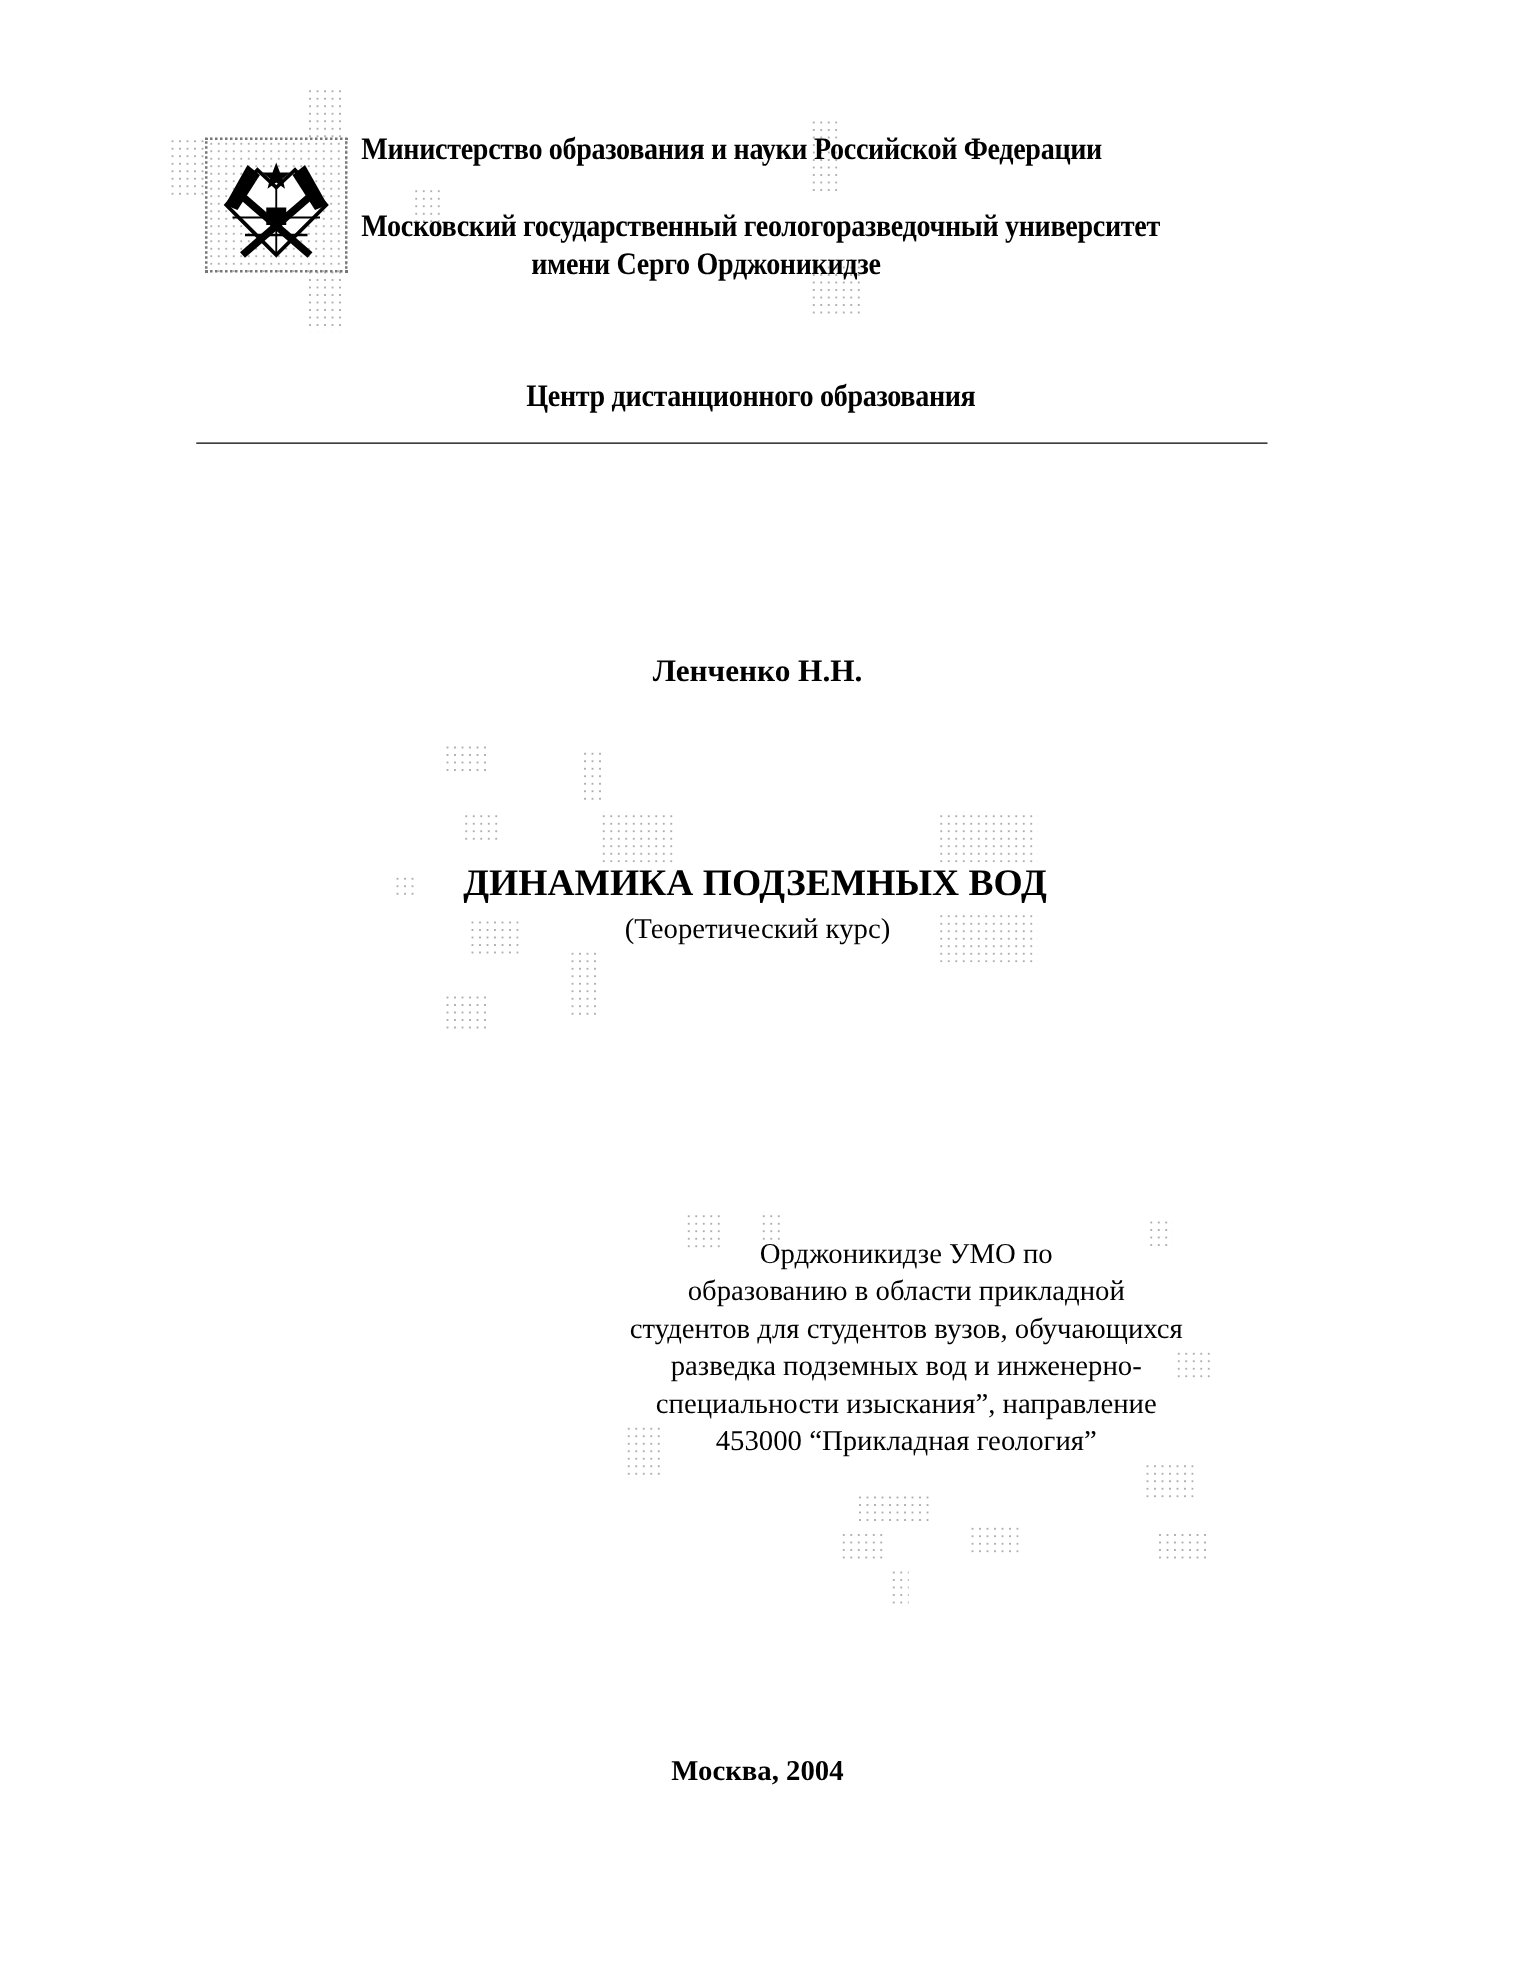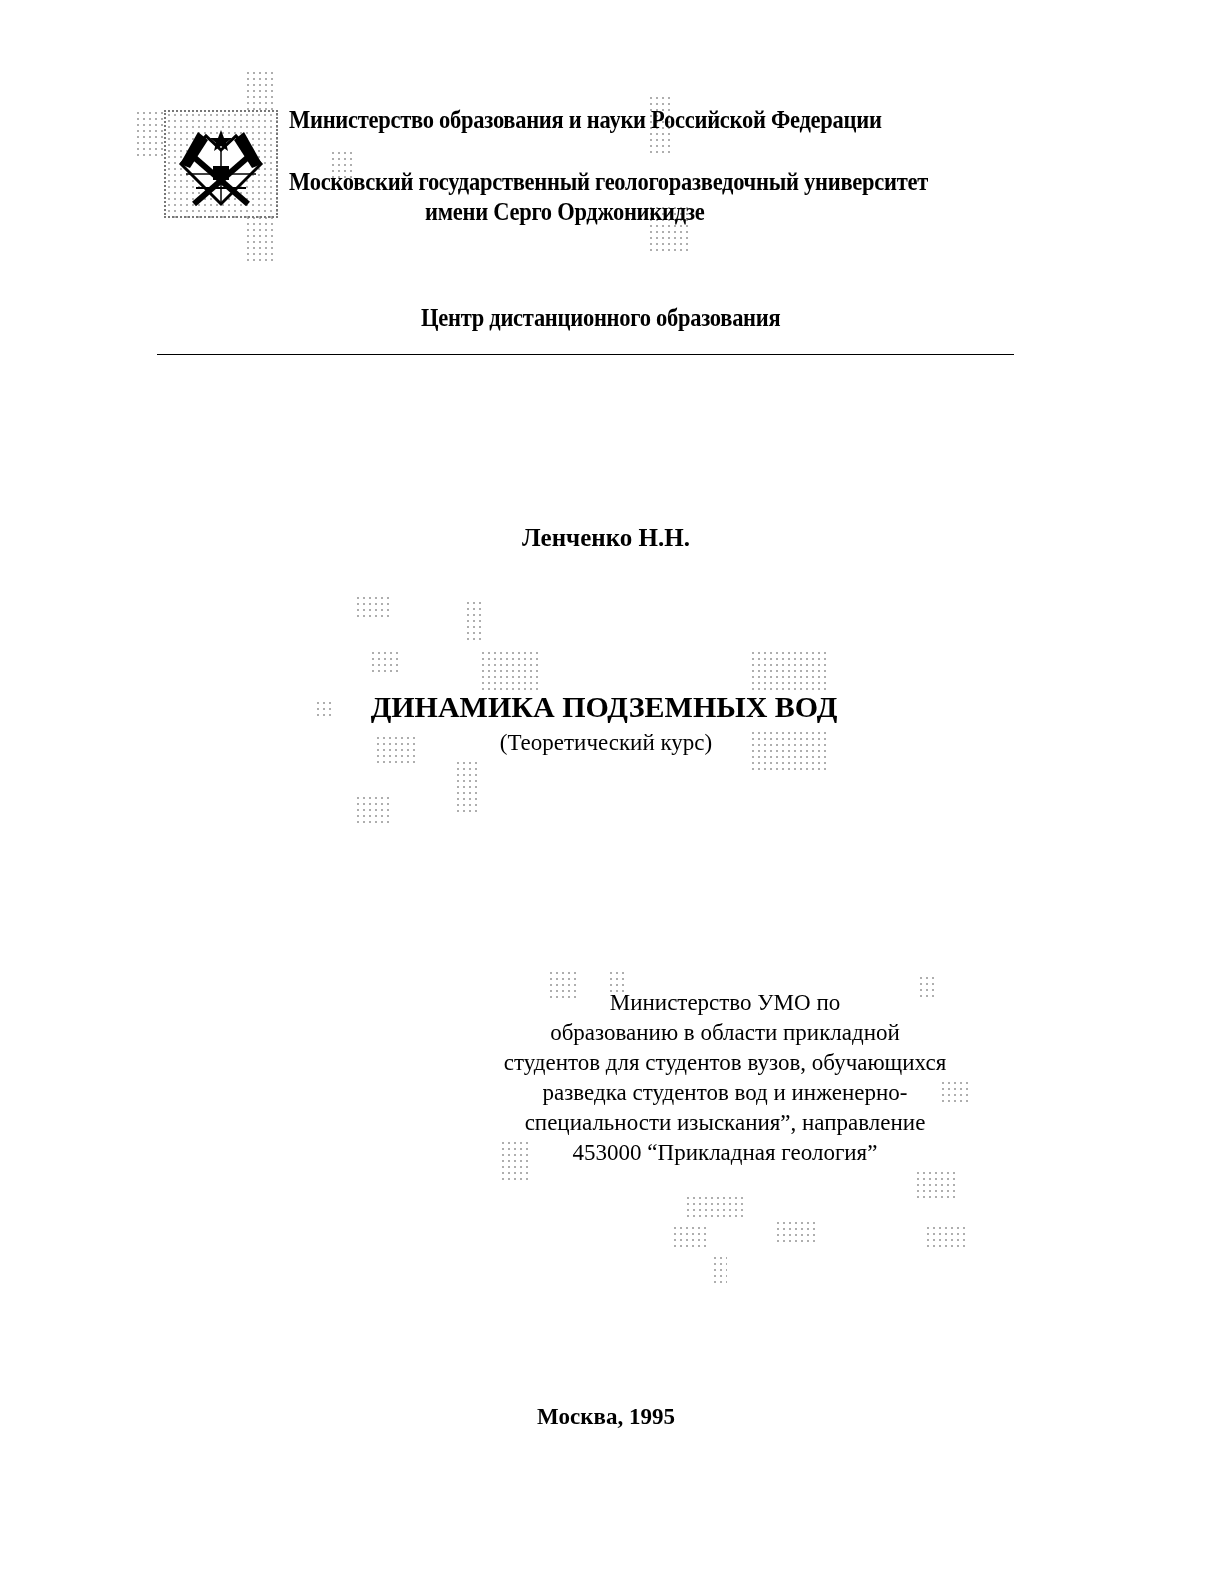--- a/index.html
+++ b/index.html
@@ -74,21 +74,21 @@
 
 <div class="center-line hdr" style="left:421px;width:auto;top:304px;">Центр дистанционного образования</div>
 <div class="rule"></div>
 
 <div class="center-line" style="top:524px;font-size:25px;font-weight:bold;">Ленченко Н.Н.</div>
 
 <div class="center-line" style="top:690px;font-size:30px;font-weight:bold;left:-2px;">ДИНАМИКА ПОДЗЕМНЫХ ВОД</div>
 <div class="center-line" style="top:730px;font-size:23px;font-weight:normal;">(Теоретический курс)</div>
 
 <div class="reco" style="top:988px;">
-  <div>Министерство УМО по</div>
+  <div>Орджоникидзе УМО по</div>
   <div>образованию в области прикладной</div>
   <div>студентов для студентов вузов, обучающихся</div>
-  <div>разведка студентов вод и инженерно-</div>
+  <div>разведка подземных вод и инженерно-</div>
   <div>специальности изыскания”, направление</div>
   <div>453000 “Прикладная геология”</div>
 </div>
 
-<div class="center-line" style="top:1404px;font-size:23px;font-weight:bold;">Москва, 1995</div>
+<div class="center-line" style="top:1404px;font-size:23px;font-weight:bold;">Москва, 2004</div>
 
 </body></html>

